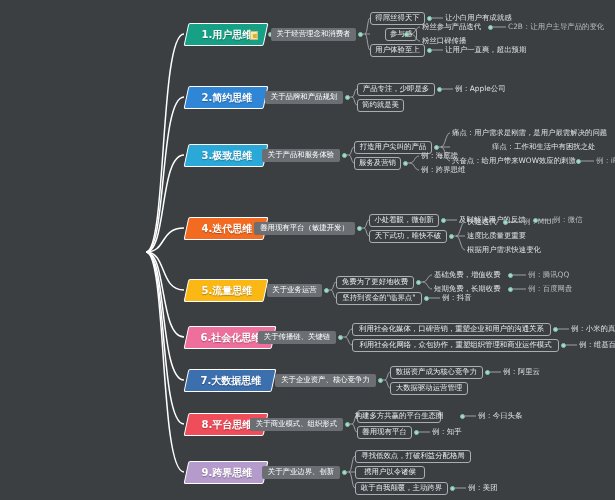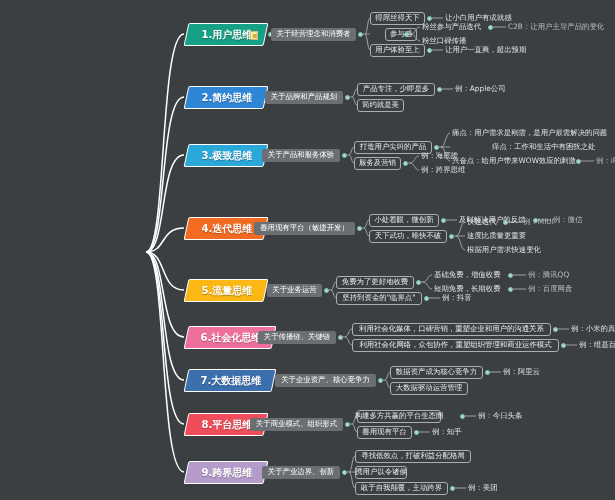--- a/index.html
+++ b/index.html
@@ -291,18 +291,18 @@
       <div class="n3" style="left: 357px; top: 425.5px; width: 55px;">善用现有平台</div>
       <div class="dot" style="left: 414px; top: 429.5px;"></div>
       <div class="n4" style="left: 432px; top: 426px;">例：知乎</div>
       <div class="n1" style="left: 186px; top: 461px; width: 80px; background: rgb(180, 155, 203);">
         <div class="t" style="width: 80px;">9.跨界思维</div>
       </div>
       <div class="dot" style="left: 268px; top: 469.5px;"></div>
       <div class="n2" style="left: 262px; top: 465.5px; width: 78px;">关于产业边界、创新</div>
       <div class="dot" style="left: 342px; top: 469.5px;"></div>
       <div class="n3" style="left: 355px; top: 449.5px; width: 116px;">寻找低效点，打破利益分配格局</div>
-      <div class="n3" style="left: 355px; top: 465.5px; width: 52px;">携用户以令诸侯</div>
+      <div class="n3" style="left: 355px; top: 465.5px; width: 70px;">携用户以令诸侯</div>
       <div class="n3" style="left: 355px; top: 481.5px; width: 93px;">敢于自我颠覆，主动跨界</div>
       <div class="dot" style="left: 450px; top: 485.5px;"></div>
       <div class="n4" style="left: 468px; top: 482px;">例：美团</div>
     </div>
 </div>
 
 </body></html>

